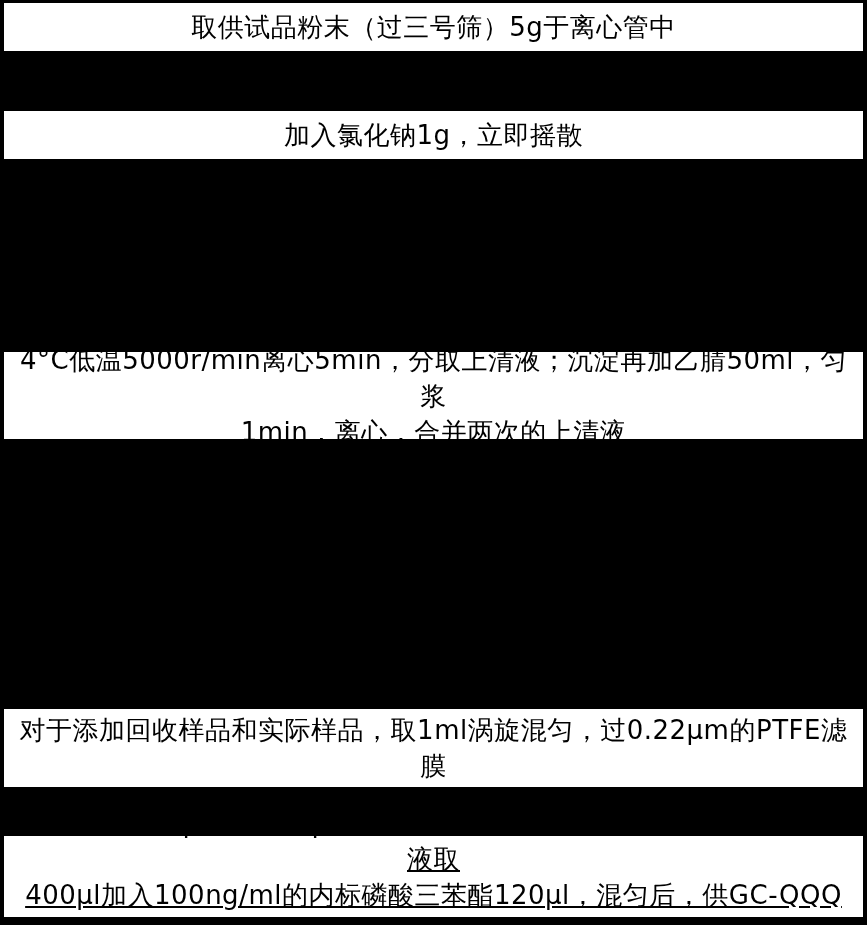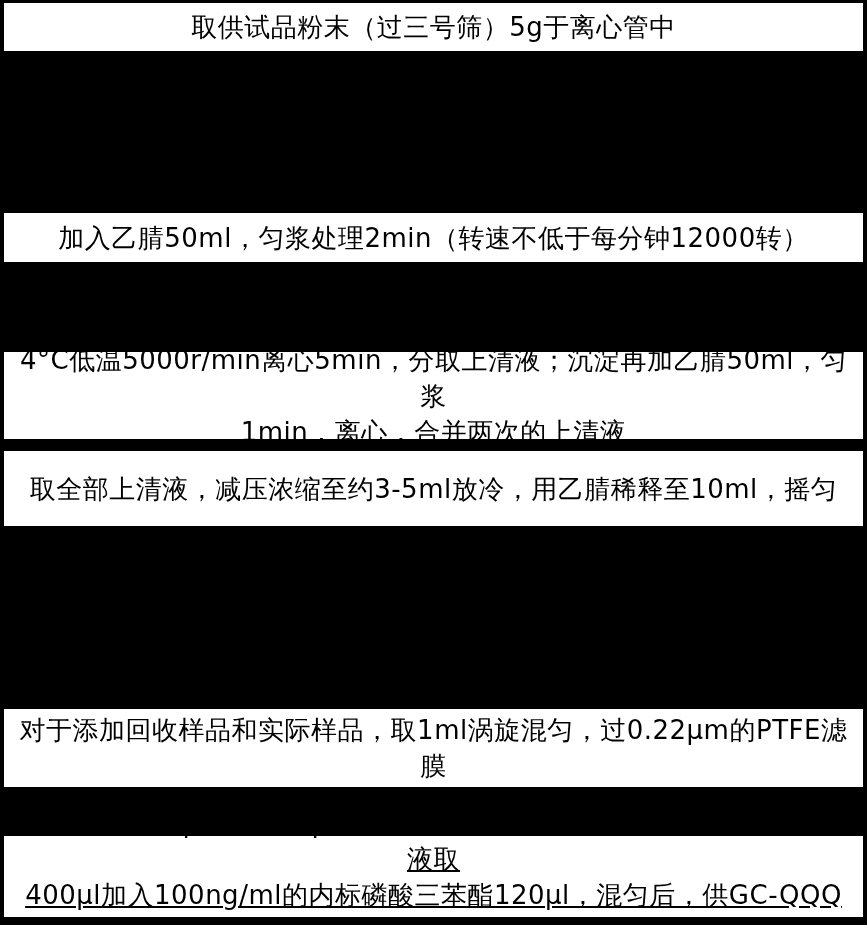--- a/index.html
+++ b/index.html
@@ -51,33 +51,30 @@
 </style>
 </head>
 <body>
 
 <div id="canvas">
 
   <div class="flow-step step-1">
     <span class="step-text">取供试品粉末（过三号筛）5g于离心管中</span>
   </div>
 
+  <div class="flow-step step-2">
+    <span class="step-text">加入氯化钠1g，立即摇散</span>
+  </div>
 
-  <div class="flow-step step-3">
-    <span class="step-text">加入乙腈50ml，匀浆处理2min（转速不低于每分钟12000转）</span>
-  </div>
 
   <div class="flow-step step-4">
     <span class="step-text">4°C低温5000r/min离心5min，分取上清液；沉淀再加乙腈50ml，匀浆
 1min，离心，合并两次的上清液</span>
   </div>
 
-  <div class="flow-step step-5">
-    <span class="step-text">取全部上清液，减压浓缩至约3-5ml放冷，用乙腈稀释至10ml，摇匀</span>
-  </div>
 
 
   <div class="flow-step step-7">
     <span class="step-text">对于添加回收样品和实际样品，取1ml涡旋混匀，过0.22μm的PTFE滤膜</span>
   </div>
 
   <div class="flow-step step-8">
     <span class="step-text">净化液取400μl加入120μl的水，混匀后，供LC-QQQ检测。剩余净化液取
 400μl加入100ng/ml的内标磷酸三苯酯120μl，混匀后，供GC-QQQ检测</span>
   </div>

